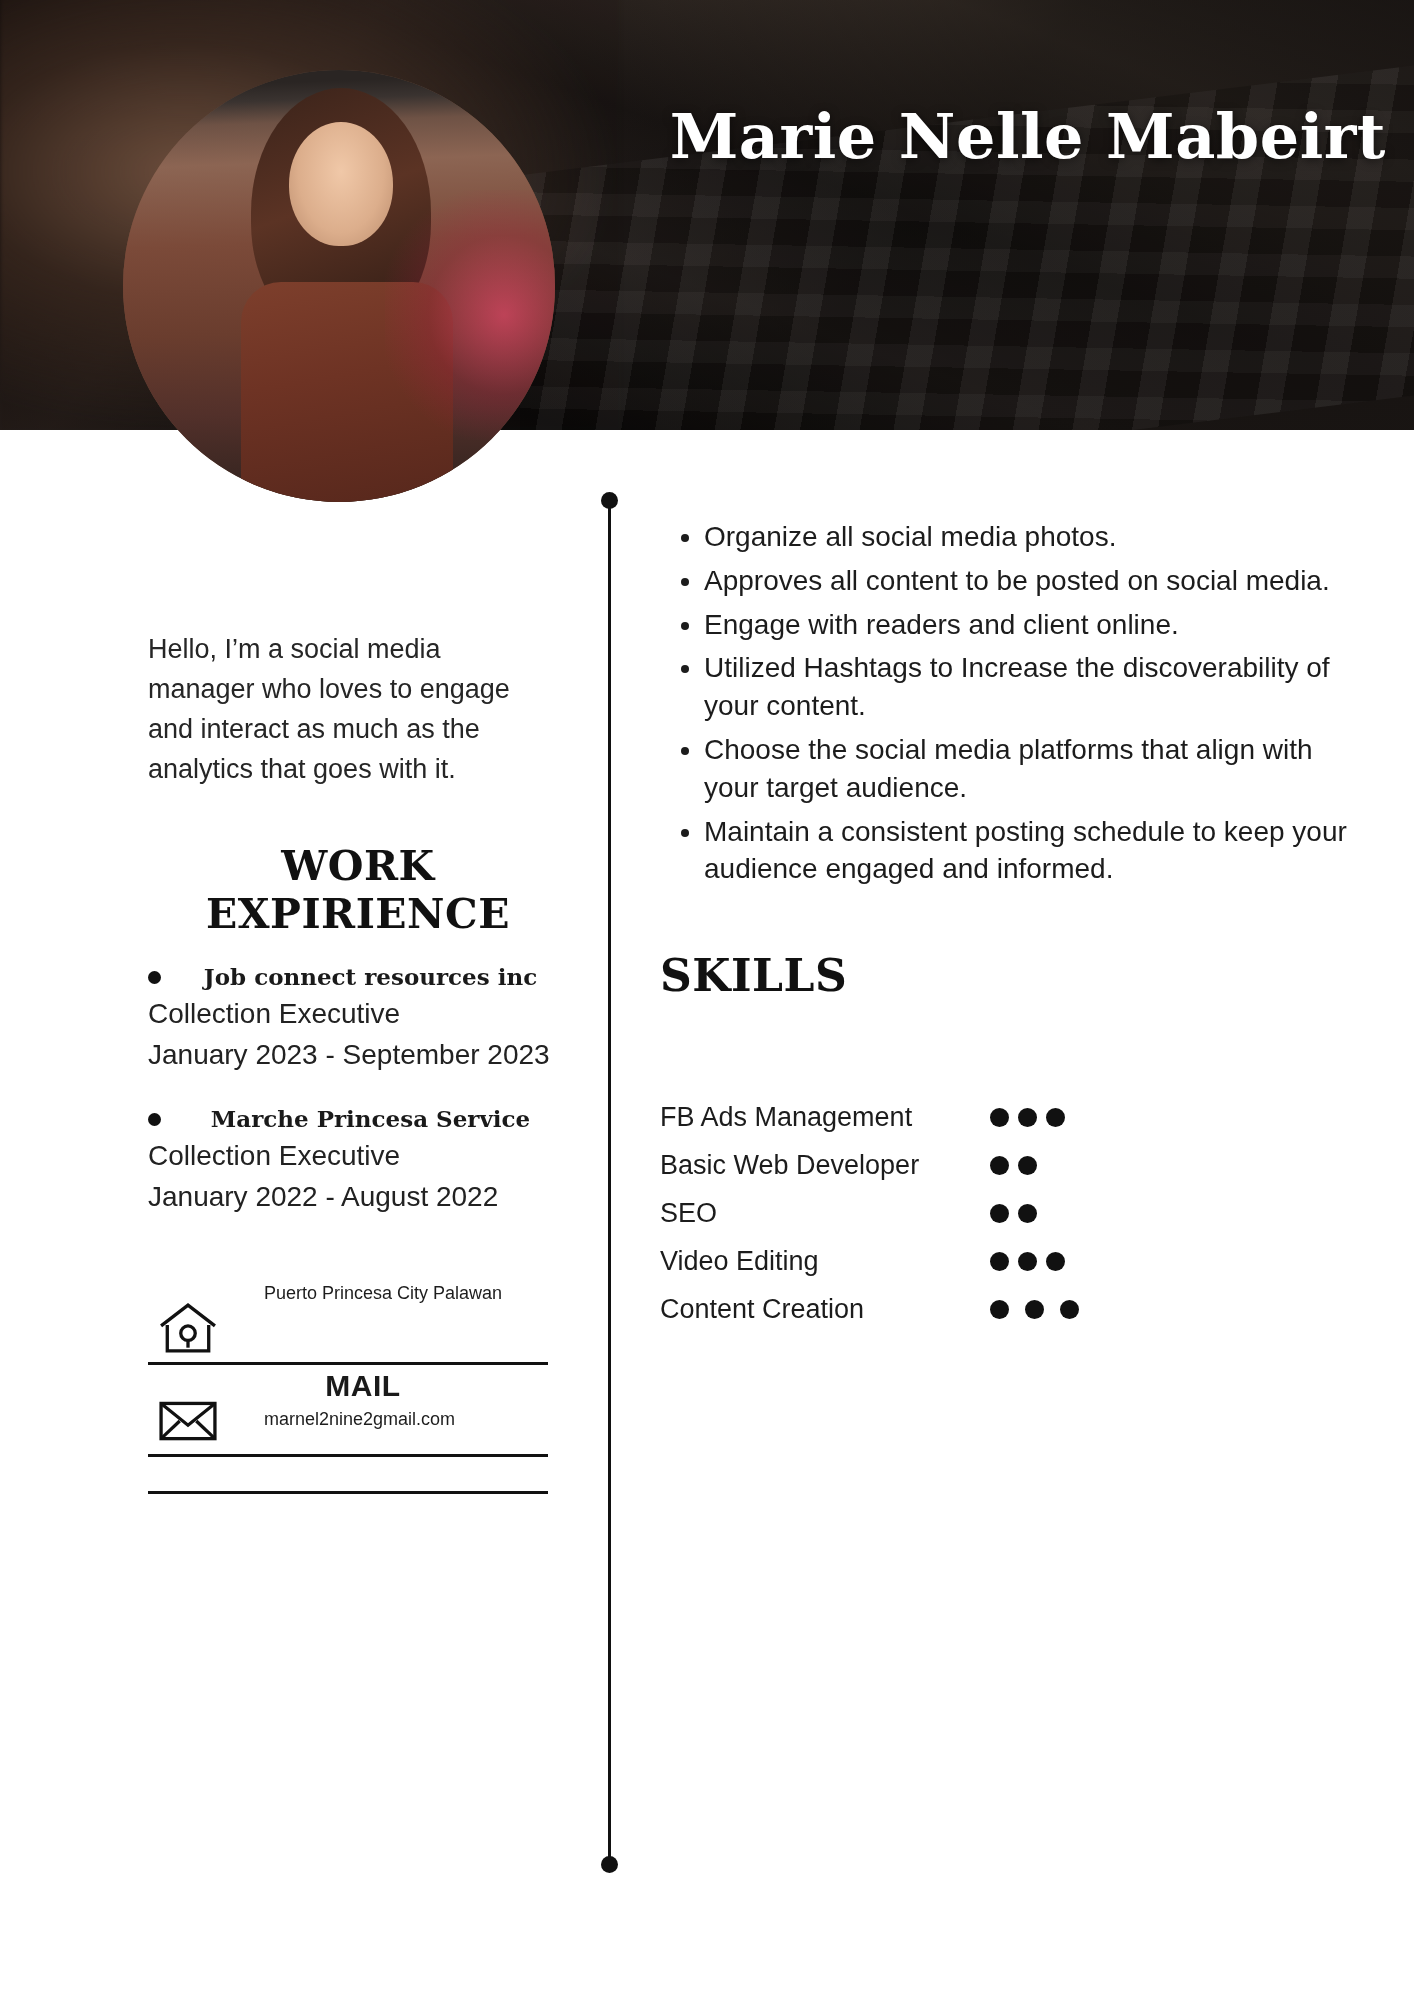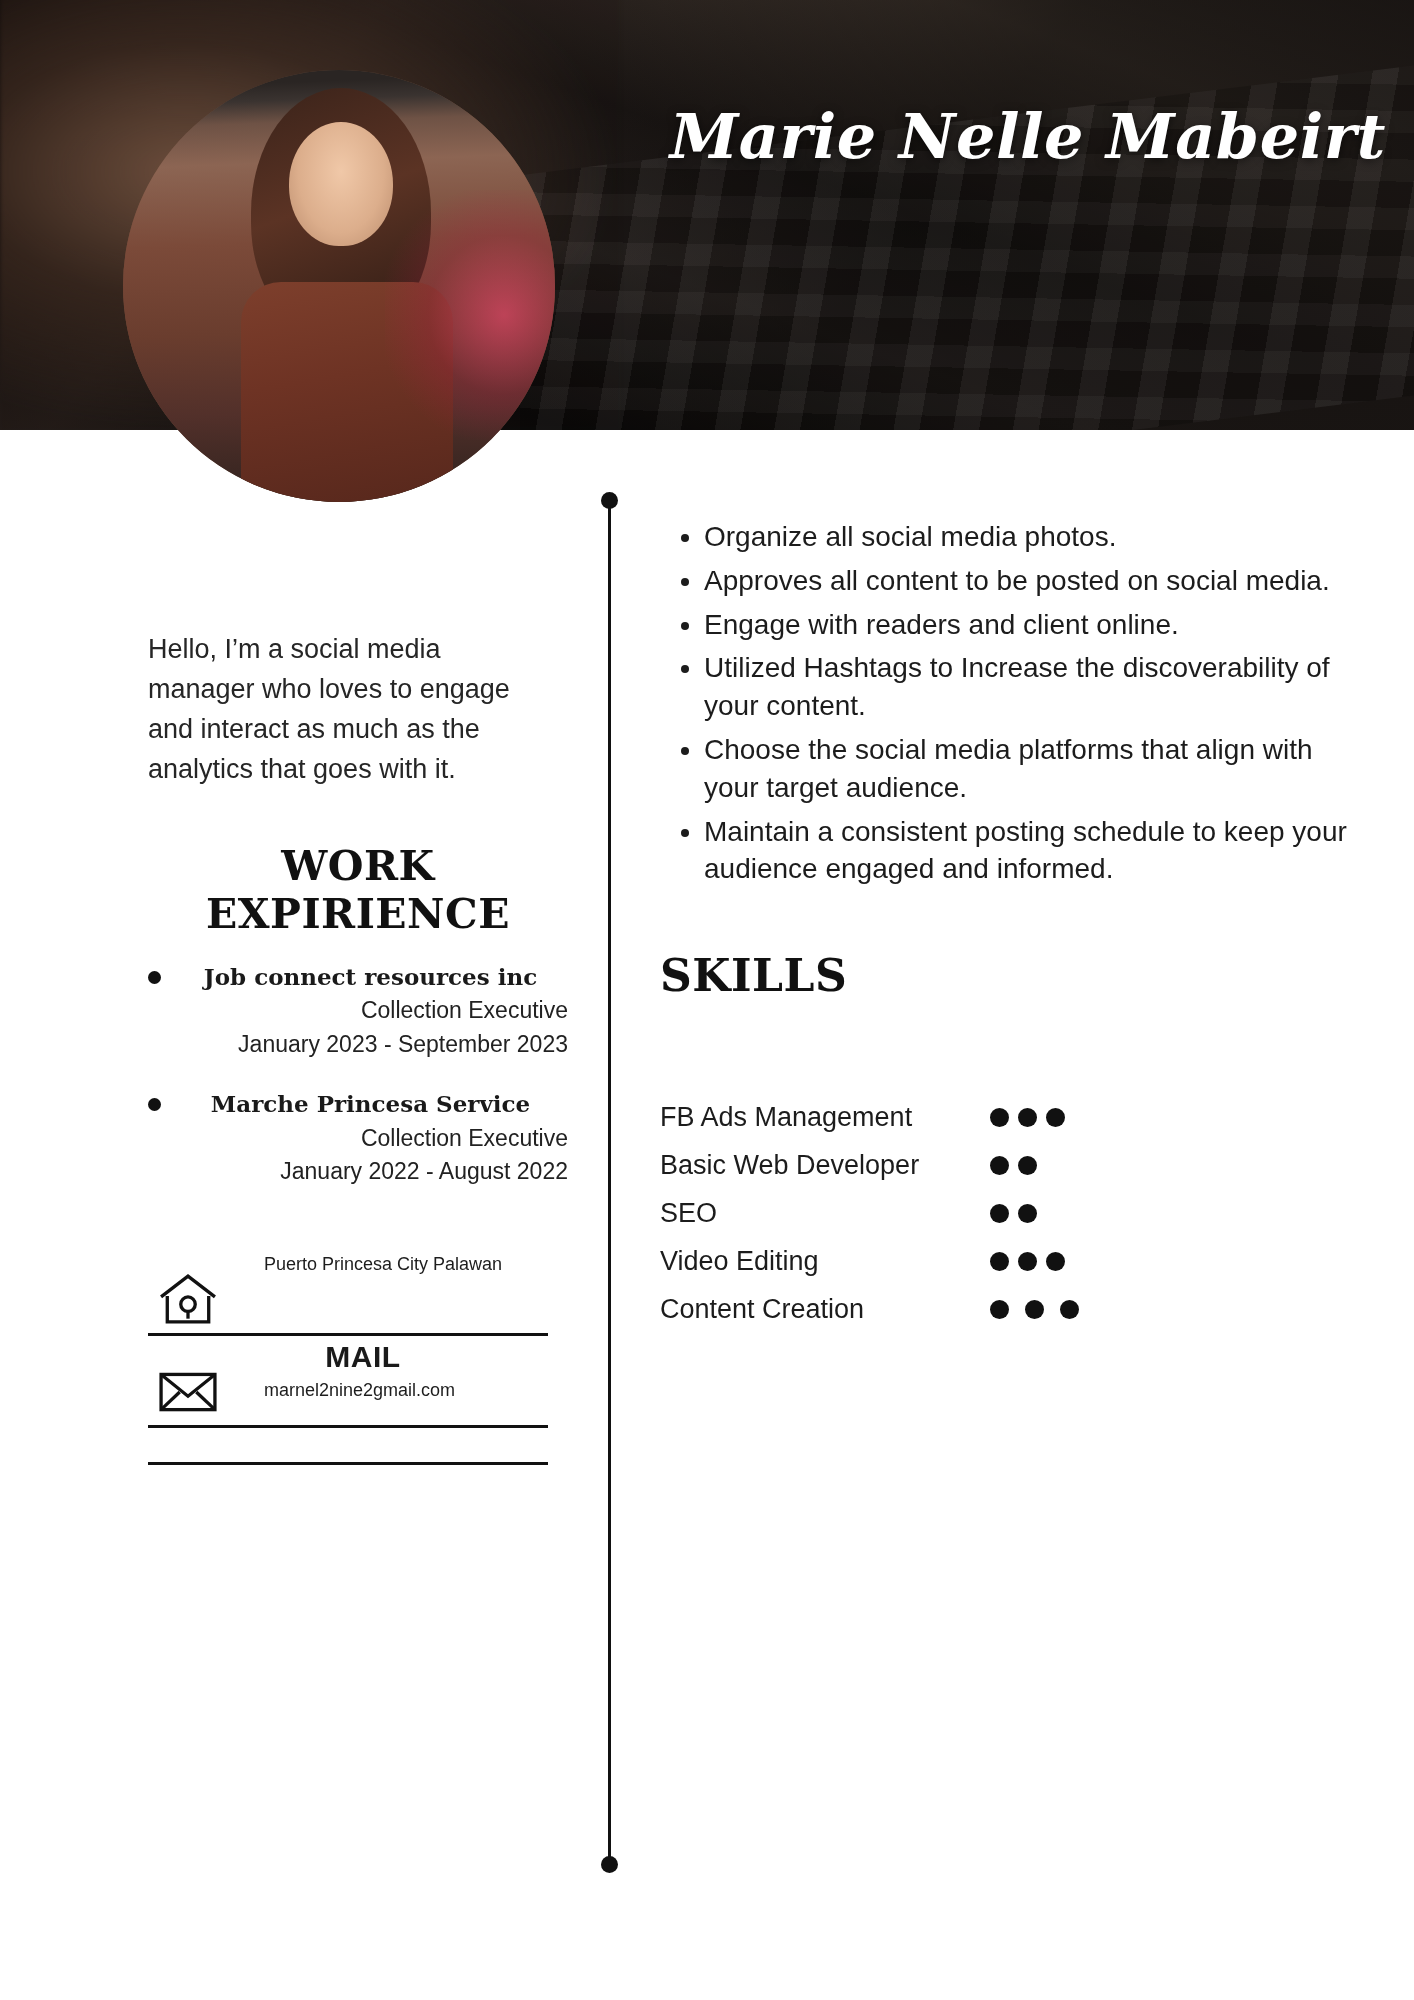--- a/index.html
+++ b/index.html
@@ -15,21 +15,20 @@
   }
 
   
   .header {
     position: absolute;
     top: 0; left: 0;
     width: 1414px;
     height: 430px;
     overflow: hidden;
     background: #000000;
-    font-style: italic;
   }
   
   .header-photo {
     position: absolute;
     inset: 0;
     background:
       linear-gradient(128deg, rgba(20,14,12,0.96) 0%, rgba(40,30,26,0.55) 22%, rgba(12,10,9,0.2) 38%, rgba(10,9,8,0.55) 62%, rgba(24,20,18,0.9) 100%),
       linear-gradient(200deg, #2c2420 0%, #433830 18%, #1c1715 42%, #2a2320 58%, #0d0b0a 78%, #221c19 100%);
   }
   .header-photo::after {
@@ -156,23 +155,23 @@
   }
   .job-company {
     font-family: "DejaVu Serif", "Liberation Serif", serif;
     font-weight: 700;
     font-size: 23px;
     line-height: 1.5;
     text-align: center;
     flex: 1;
   }
   .job-role, .job-dates {
-    font-size: 23px;
+    font-size: 28px;
     line-height: 1.45;
-    text-align: right;
+    text-align: left;
     color: #222;
   }
 
   
   .contact {
     margin-top: 56px;
     width: 400px;
   }
   .contact-row {
     position: relative;

